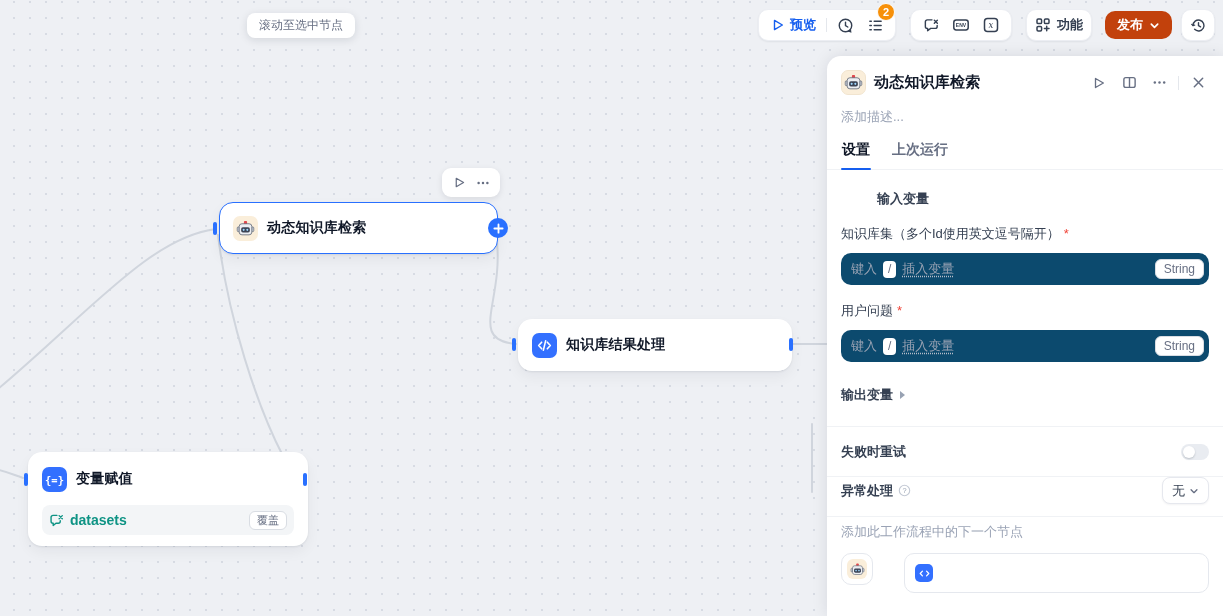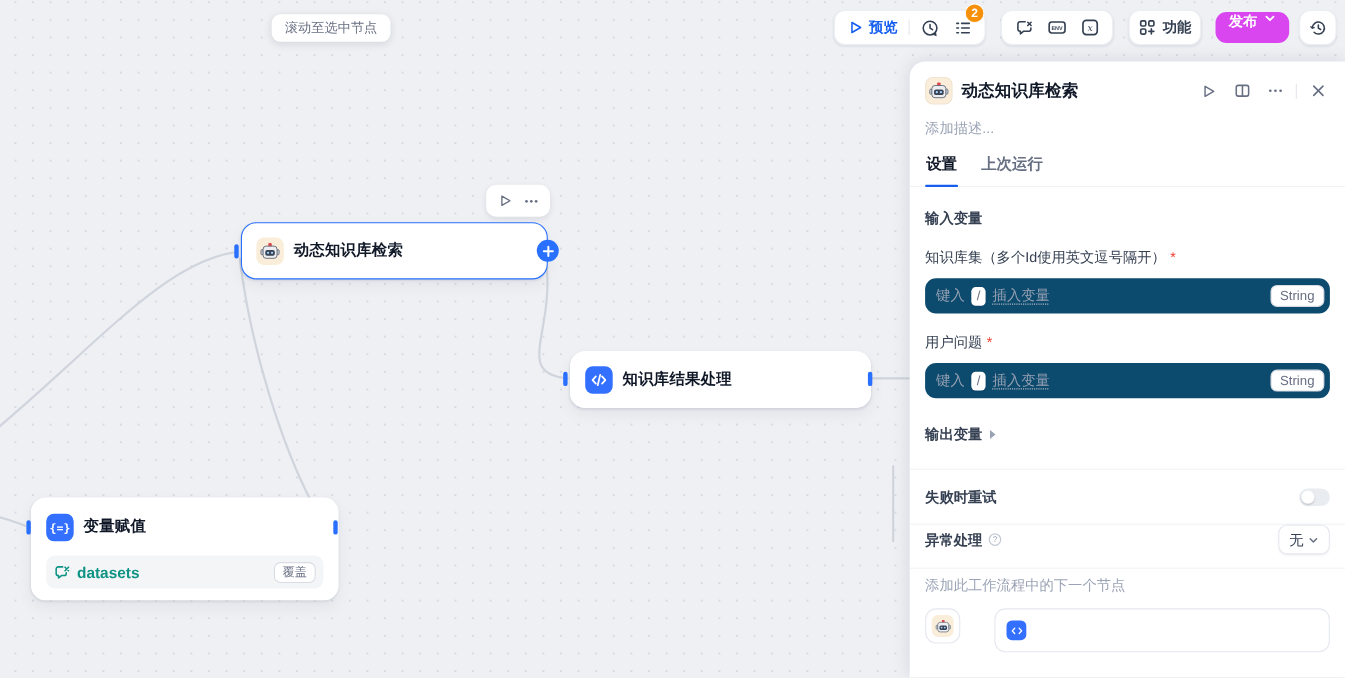--- a/index.html
+++ b/index.html
@@ -48,23 +48,23 @@
   .topbar { position:absolute; top:9px; right:8px; display:flex; align-items:center; }
   .tgroup { background:#fff; height:32px; border-radius:10px; display:flex; align-items:center;
     padding:0 8px; gap:6px; box-shadow:0 1px 2px rgba(16,24,40,.07); border:0.5px solid #eceef3; }
   .ibtn { width:24px; height:24px; display:flex; align-items:center; justify-content:center;
     background:none; border:none; cursor:pointer; border-radius:6px; position:relative; }
   .vdiv { width:1px; height:14px; background:#e4e7ec; }
   .preview-btn { display:flex; align-items:center; gap:5px; background:none; border:none;
     color:#155eef; font-size:13px; font-weight:700; cursor:pointer; padding:0 4px; font-family:inherit; }
   .features-btn { display:flex; align-items:center; gap:6px; background:none; border:none;
     color:#354052; font-size:13px; font-weight:600; cursor:pointer; font-family:inherit; }
-  .publish-btn { height:28px; margin-left:13px; background:#d946ef; color:#fff; border:none;
+  .publish-btn { height:28px; margin-left:13px; background:#c2410c; color:#fff; border:none;
     border-radius:10px; padding:0 12px; font-size:13px; font-weight:700; display:flex;
-    align-items:flex-start; gap:6px; cursor:pointer; font-family:inherit; }
+    align-items:center; gap:6px; cursor:pointer; font-family:inherit; }
   .badge { position:absolute; top:-10px; right:-8px; min-width:18px; height:18px; border-radius:9px;
     background:#f79009; color:#fff; font-size:11px; font-weight:700; display:flex;
     align-items:center; justify-content:center; border:1.5px solid #fdfdfd; padding:0 4px; }
   .mgap { margin-left:14px; }
 
   
   .panel { position:absolute; left:827px; top:56px; right:0; bottom:0; background:#fff;
     border-radius:14px 0 0 0; box-shadow:0 0 16px rgba(16,24,40,.1); padding:14px 14px 0; overflow:hidden; }
   .p-header { display:flex; align-items:center; gap:8px; }
   .p-title { flex:1; font-size:15px; font-weight:700; color:#101828; letter-spacing:.2px; }
@@ -321,21 +321,21 @@
     </button>
   </div>
 
   <div class="p-desc">添加描述...</div>
 
   <div class="tabbar">
     <button class="tab active">设置</button>
     <button class="tab">上次运行</button>
   </div>
 
-  <div class="sec-title" style="margin-top:20px;">输入变量</div>
+  <div class="sec-title" style="margin-top:20px;margin-left:36px;">输入变量</div>
 
   <div class="f-label">
     <span>知识库集（多个Id使用英文逗号隔开）</span><span class="req">*</span>
   </div>
   <div class="f-input">
     <span class="ph">键入</span>
     <span class="slash-chip">/</span>
     <span class="ph ph-insert">插入变量</span>
     <span class="type-chip">String</span>
   </div>

